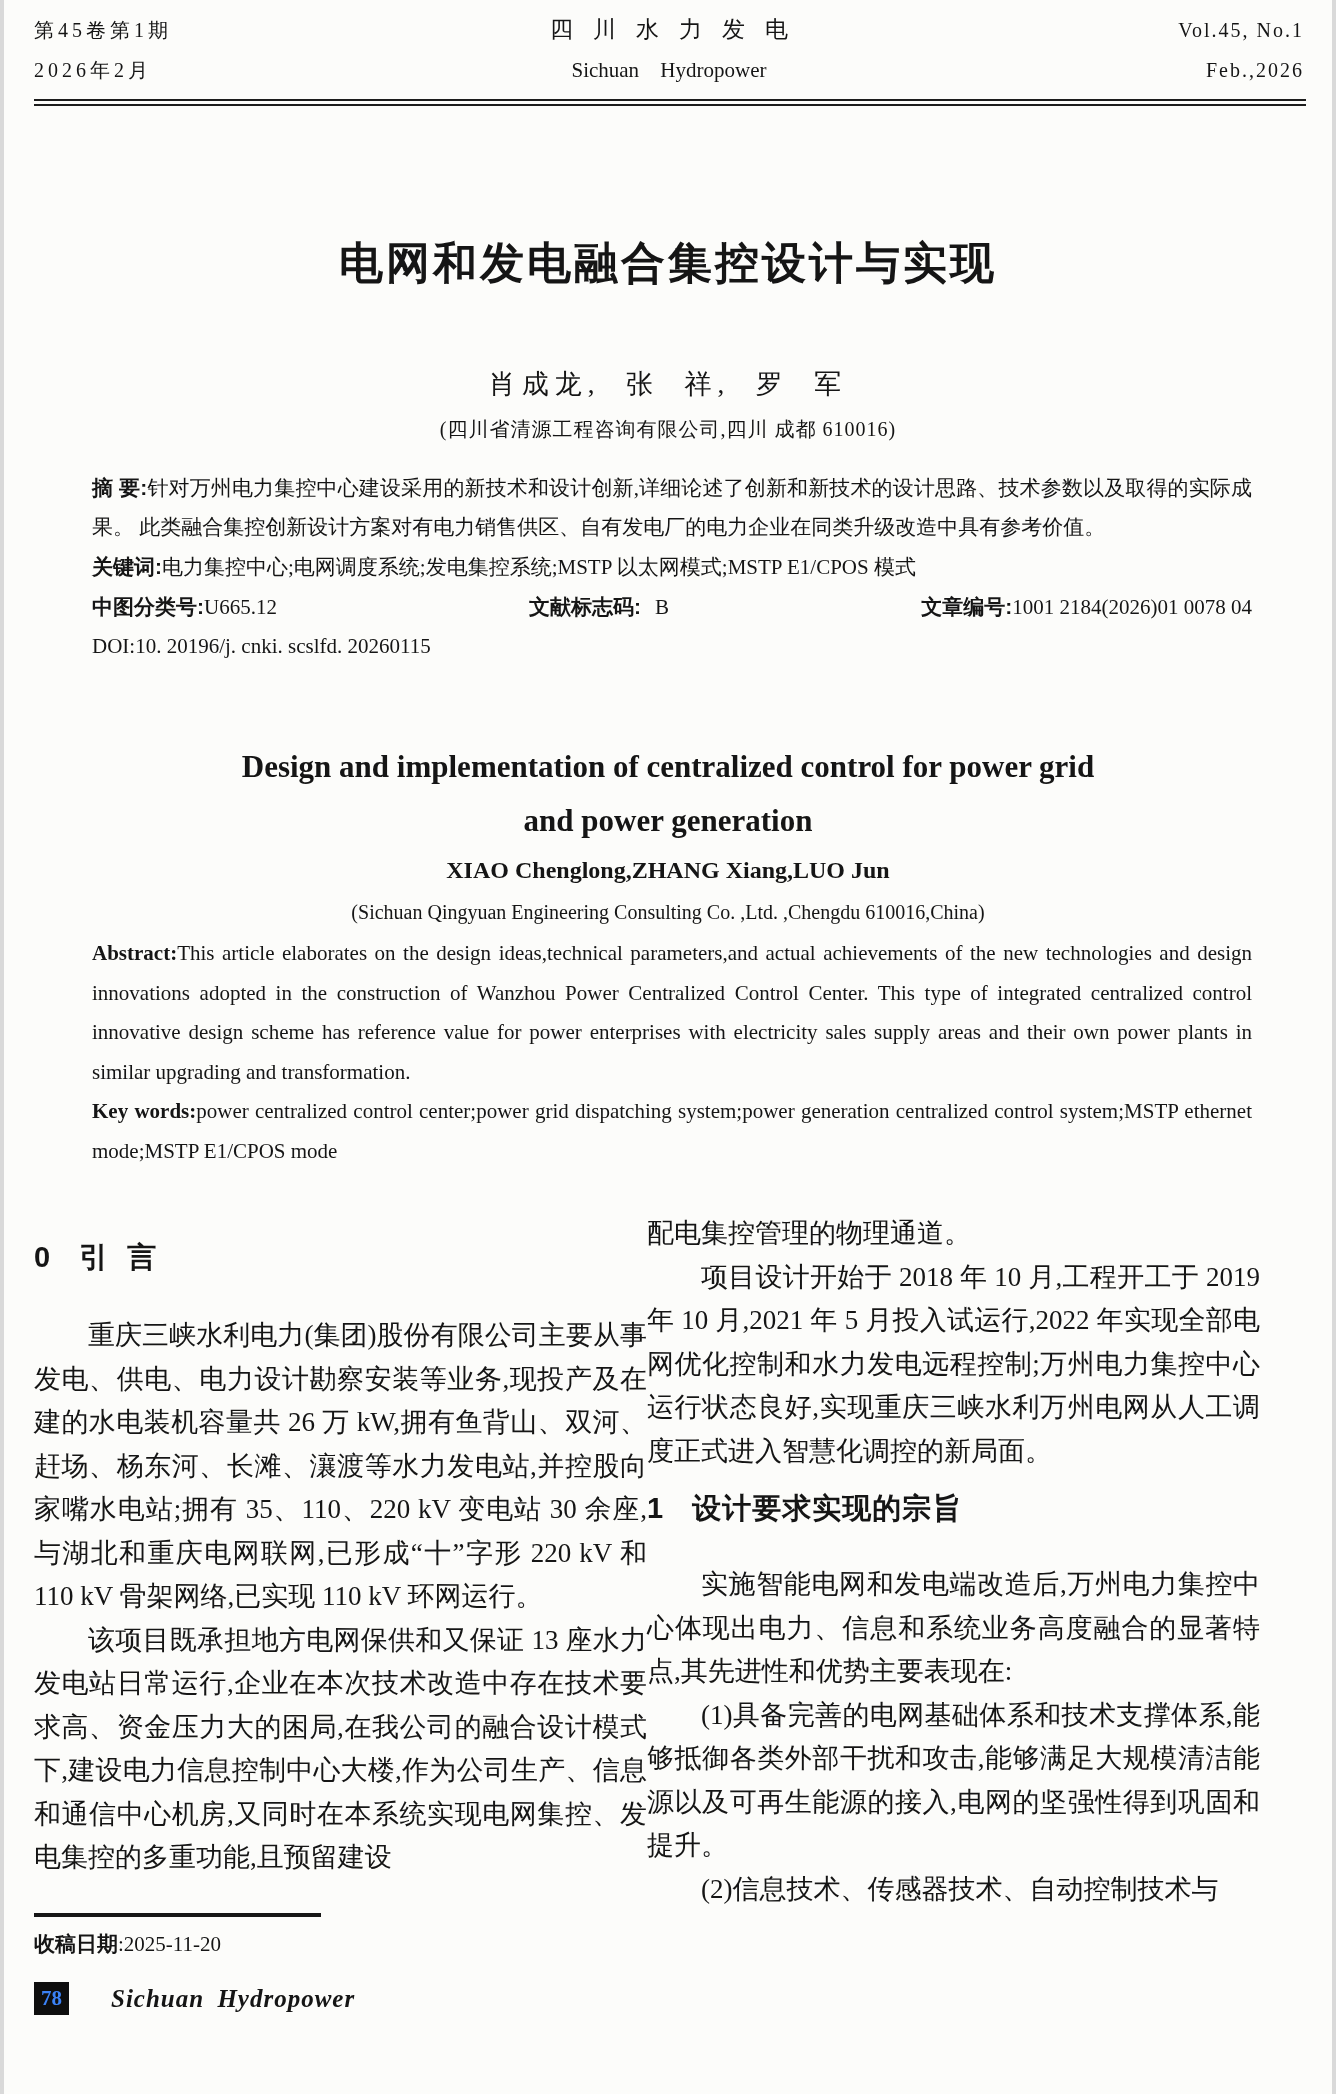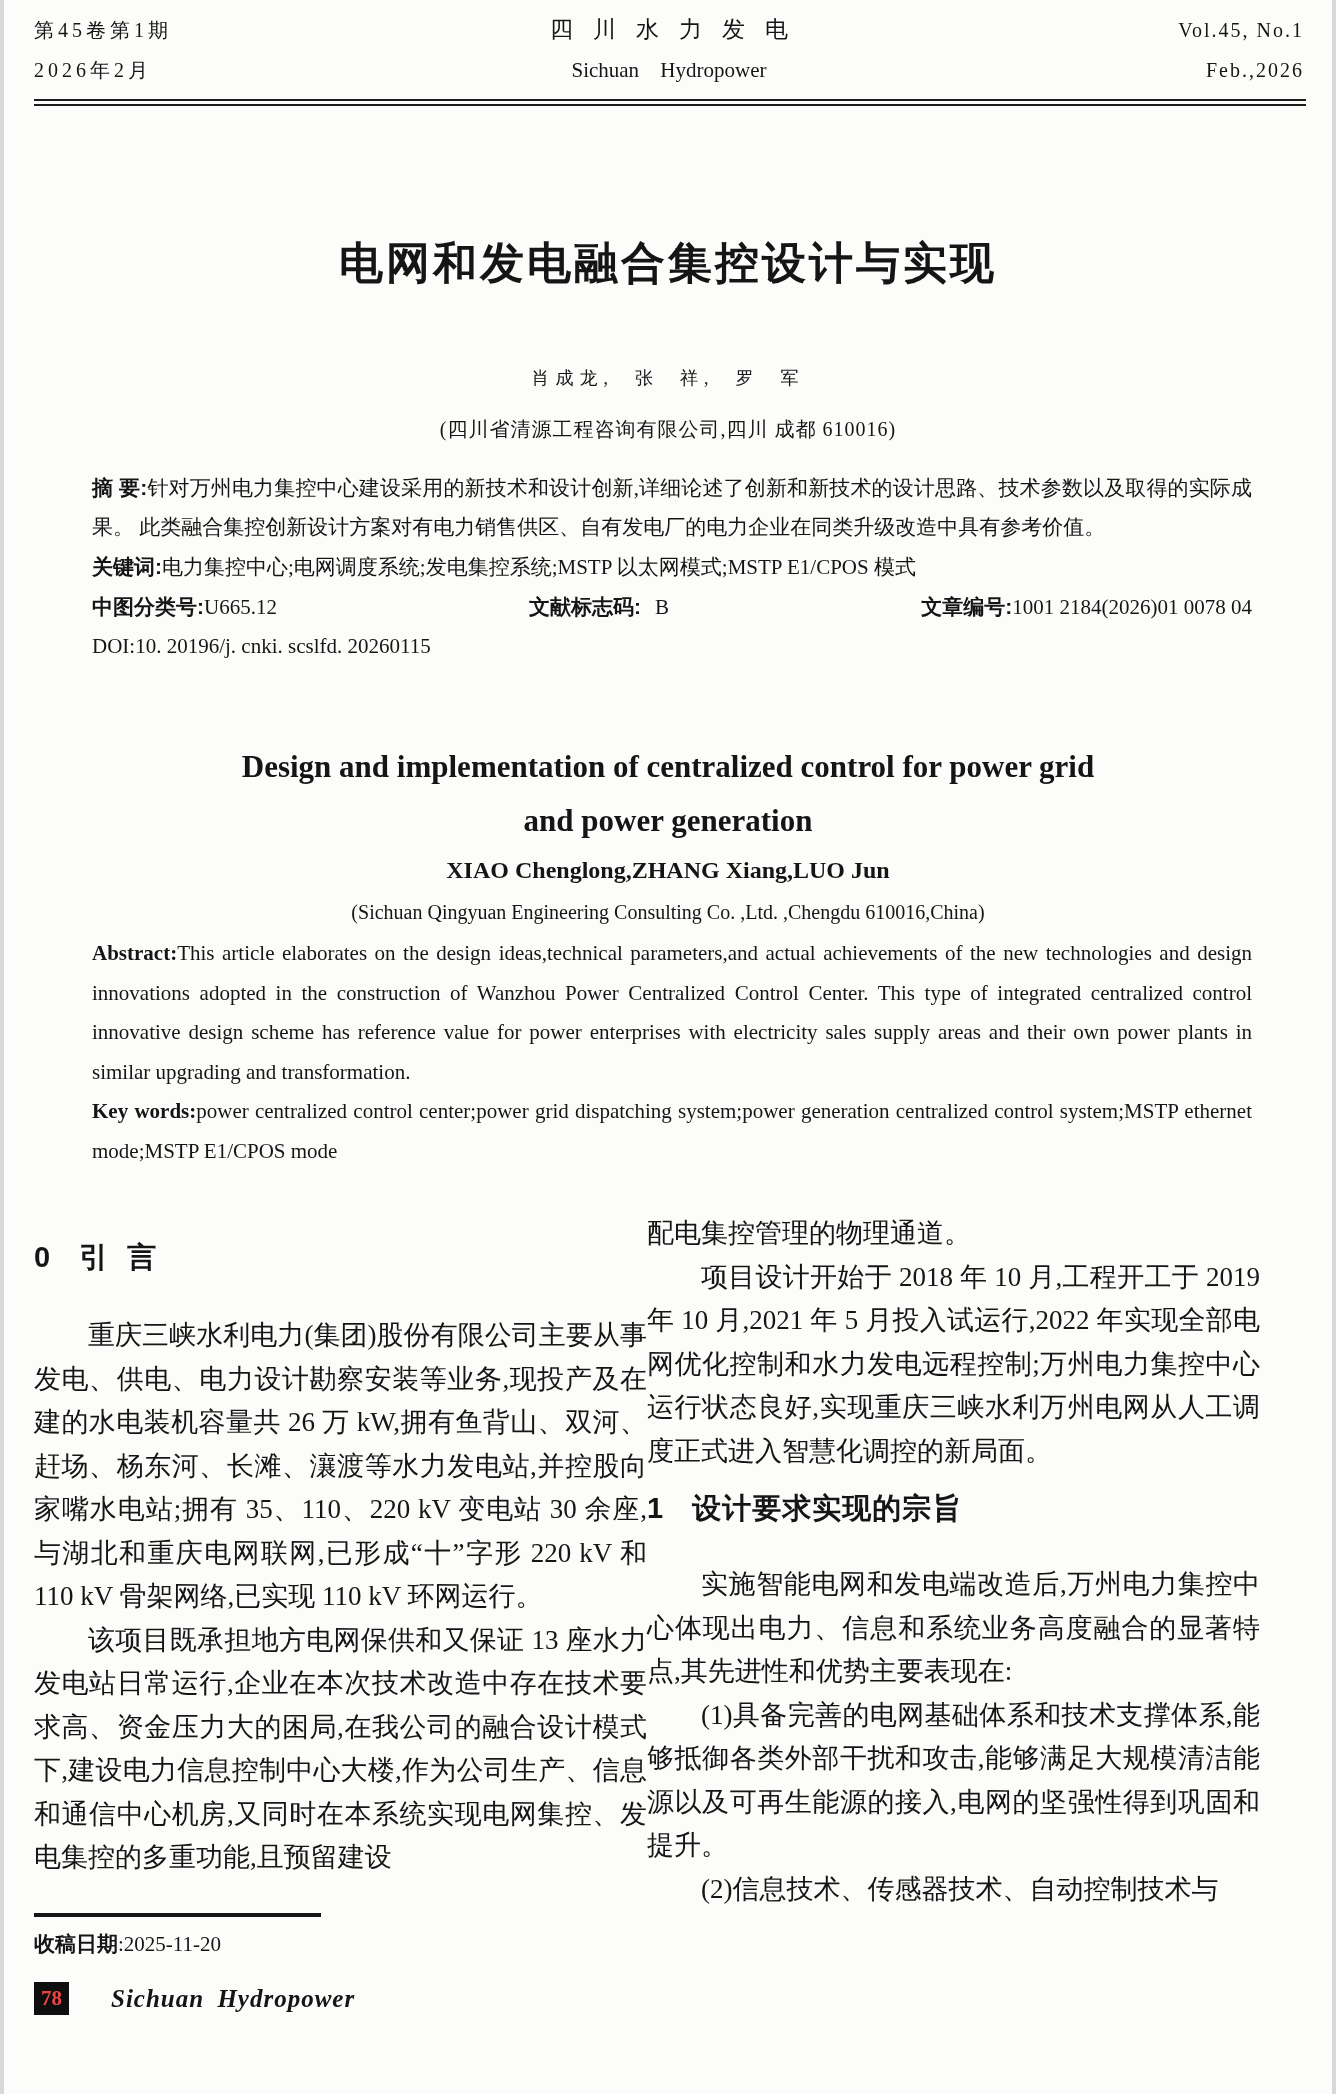--- a/index.html
+++ b/index.html
@@ -22,21 +22,21 @@
   .jh-c2{font-size:21px;word-spacing:16px;text-align:center;}
   .jh-r{font-size:20px;letter-spacing:2px;text-align:right;}
   .rule-double{position:absolute;top:99px;left:30px;right:26px;height:3px;
     border-top:2px solid #1c1c1c;border-bottom:2px solid #1c1c1c;}
 
   
   .title-zh{position:absolute;top:234px;left:0;width:100%;text-align:center;
     font-family:"Liberation Sans","DejaVu Sans",sans-serif;font-weight:700;
     font-size:44px;letter-spacing:3px;}
   .authors-zh{position:absolute;top:366px;left:0;width:100%;text-align:center;
-    font-size:18px;letter-spacing:6px;white-space:pre;}
+    font-size:27px;letter-spacing:6px;white-space:pre;}
   .affil-zh{position:absolute;top:416px;left:0;width:100%;text-align:center;
     font-size:20px;letter-spacing:1px;}
 
   
   .meta-zh{position:absolute;top:468px;left:88px;right:80px;}
   .meta-zh p{margin:0;font-size:21px;line-height:39px;text-align:justify;}
   .class-row{display:flex;justify-content:space-between;font-size:21px;line-height:39px;}
   .code-val{margin-left:14px;}
 
   
@@ -58,21 +58,21 @@
   .bodycols h2.h-right{margin:16px 0 34px 0;}
   .secnum{margin-right:28px;}
 
   
   .footnote{position:absolute;left:30px;top:1913px;}
   .fn-rule{width:287px;height:4px;background:#161616;}
   .fn-text{margin-top:13px;font-size:21px;}
 
   
   .pfooter{position:absolute;left:30px;top:1982px;display:flex;align-items:center;}
-  .pagenum{width:35px;height:33px;background:#0e0e0e;color:#ef4444;
+  .pagenum{width:35px;height:33px;background:#0e0e0e;color:#3b82f6;
     display:flex;align-items:center;justify-content:center;
     font-size:21px;font-weight:700;}
   .jname{margin-left:42px;font-size:25px;font-weight:700;font-style:italic;letter-spacing:1px;word-spacing:6px;}
 </style>
 </head>
 <body>
 
 <div class="page">
 
   <div class="jheader">

